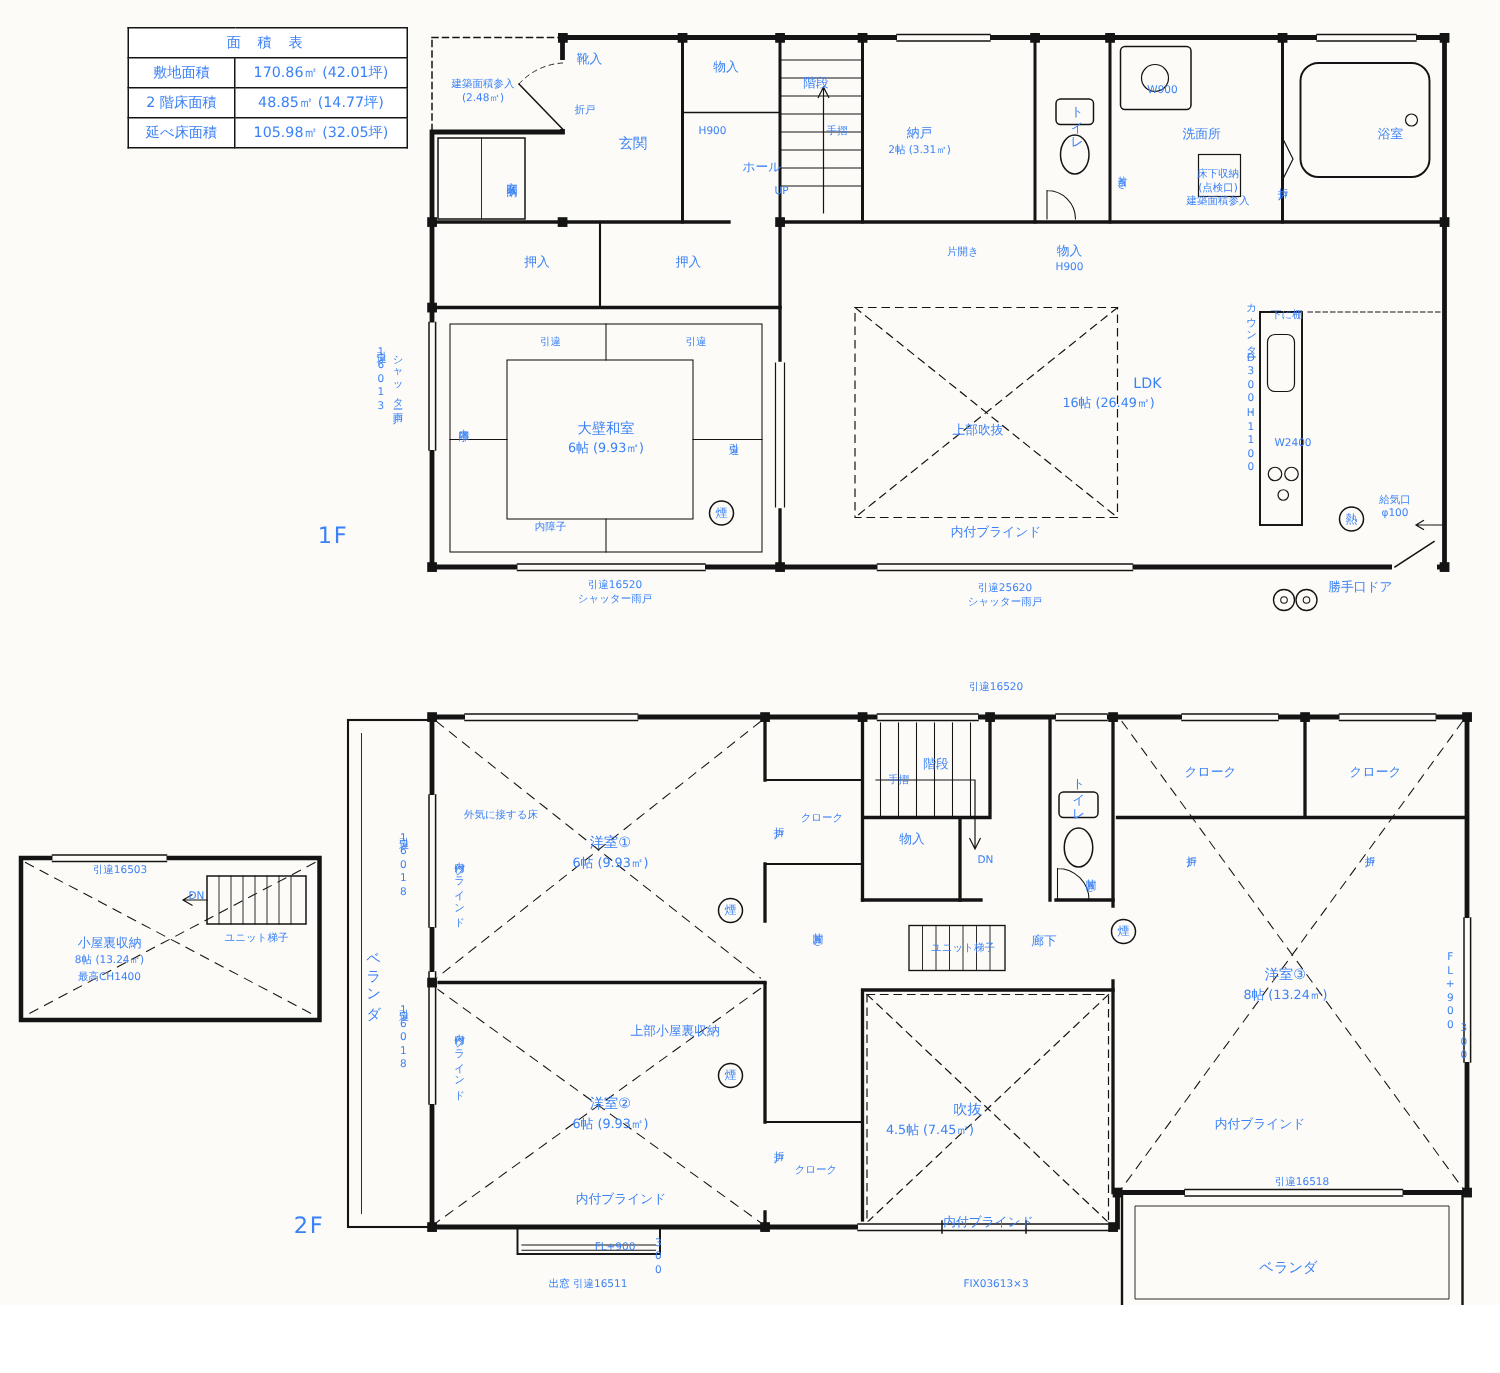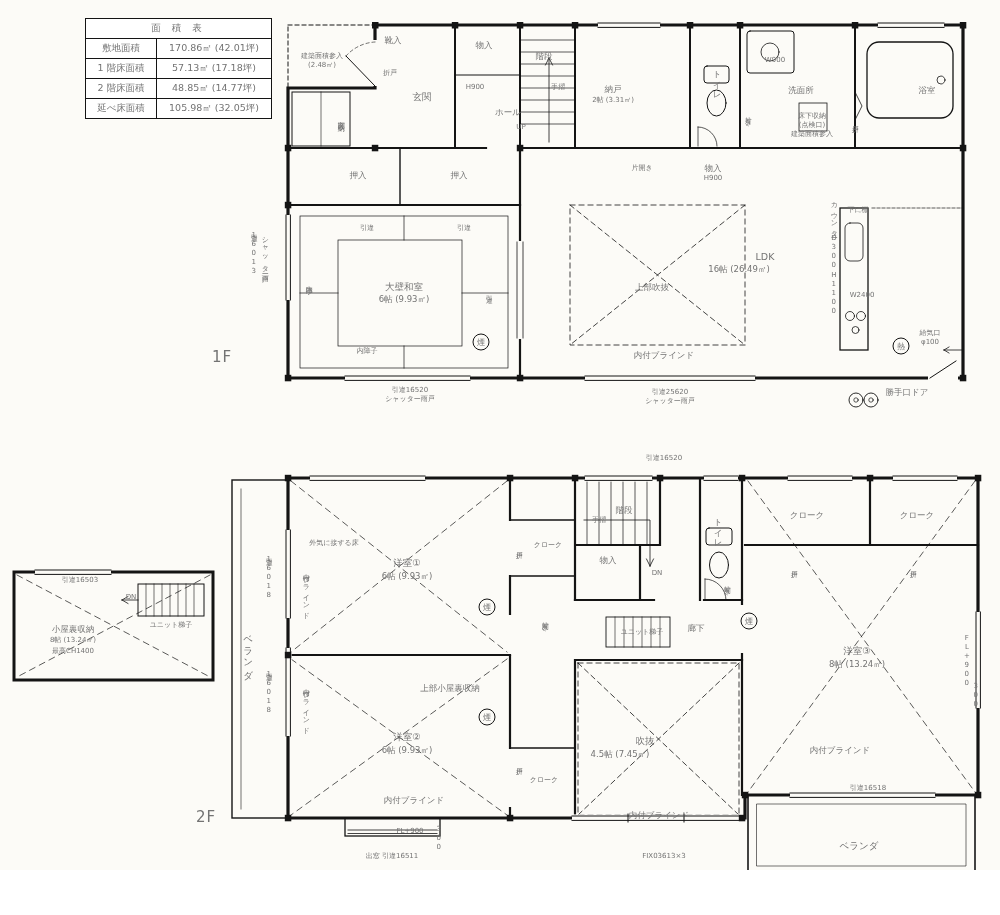--- a/index.html
+++ b/index.html
@@ -1,17 +1,17 @@
 <!DOCTYPE html>
 <html><head>
 <meta charset="utf-8">
 <style>
   html,body{margin:0;padding:0}
   body{background:#fff;font-family:"DejaVu Sans","Liberation Sans",sans-serif}
-  #canvas{position:relative;width:1000px;height:870px;background:#fcfbf7;overflow:hidden;color:#737373}
+  #canvas{position:relative;width:1000px;height:870px;background:#fcfbf7;overflow:hidden;color:#3b82f6}
   .lbl{position:absolute;transform:translate(-50%,-50%);font-size:9.5px;line-height:1.1;white-space:nowrap;z-index:3}
   .s{font-size:8.5px}
   .xs{font-size:7px}
   .v{writing-mode:vertical-rl;text-orientation:upright;letter-spacing:1px}
   .big{font-size:15px;letter-spacing:1px}
   .bname{font-size:19px;letter-spacing:3px}
   .det{position:absolute;transform:translate(-50%,-50%);width:15px;height:15px;border:1px solid #141414;border-radius:50%;background:#fcfbf7;font-size:8px;display:flex;align-items:center;justify-content:center;z-index:3}
   #area-table{position:absolute;left:85px;top:18px;width:187px;border-collapse:collapse;background:#fff;z-index:3}
   #area-table th,#area-table td{border:1px solid #141414;font-weight:normal;font-size:9.5px;padding:2px 4px;height:15px;text-align:center}
   #area-table th{text-align:center;letter-spacing:4px}
@@ -177,24 +177,20 @@
   </svg>
 
   <table id="area-table">
     <tbody>
         <tr>
           <th colspan="2">面 積 表</th>
         </tr>
     <tr>
           <td class="al">敷地面積</td>
           <td>170.86㎡ (42.01坪)</td>
-        </tr>
-    <tr>
-          <td class="al">1 階床面積</td>
-          <td>57.13㎡ (17.18坪)</td>
         </tr>
     <tr>
           <td class="al">2 階床面積</td>
           <td>48.85㎡ (14.77坪)</td>
         </tr>
     <tr>
           <td class="al">延べ床面積</td>
           <td>105.98㎡ (32.05坪)</td>
         </tr>
   </tbody>

